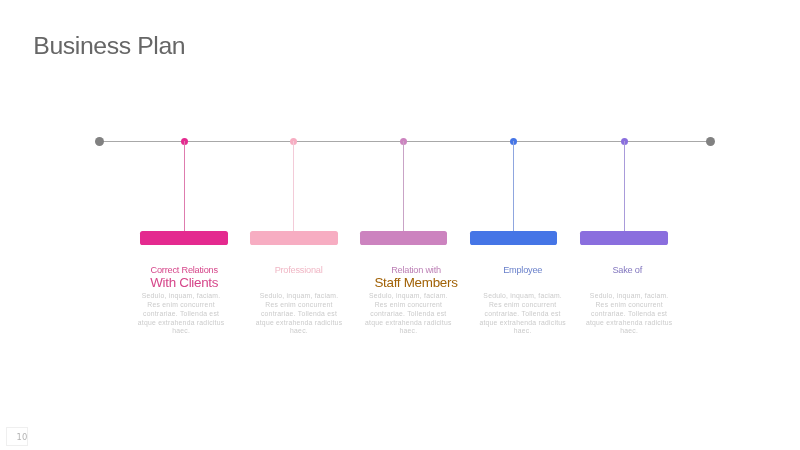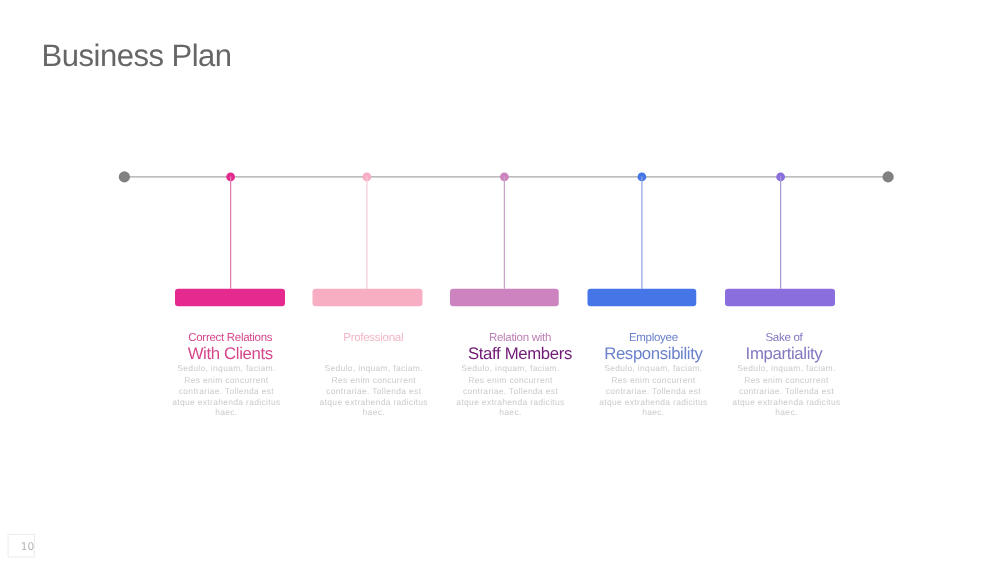--- a/index.html
+++ b/index.html
@@ -171,45 +171,43 @@
       <div class="body" style="left: 244px;">
         <div class="bline">Sedulo, inquam, faciam.</div>
         <div class="bline">Res enim concurrent</div>
         <div class="bline">contrariae. Tollenda est</div>
         <div class="bline">atque extrahenda radicitus</div>
         <div class="bline">haec.</div>
       </div>
       <div class="bar" style="left: 359.9px; background: rgb(204, 131, 191);"></div>
       <div class="col" style="left: 356px;">
         <div class="sub" style="color: rgb(188, 127, 181);">Relation with</div>
-        <div class="head" style="color: #701a75;">Staff Members</div>
+        <div class="head" style="color: #a16207;">Staff Members</div>
       </div>
       <div class="body" style="left: 353.4px;">
         <div class="bline">Sedulo, inquam, faciam.</div>
         <div class="bline">Res enim concurrent</div>
         <div class="bline">contrariae. Tollenda est</div>
         <div class="bline">atque extrahenda radicitus</div>
         <div class="bline">haec.</div>
       </div>
       <div class="bar" style="left: 469.8px; background: rgb(69, 117, 230);"></div>
       <div class="col" style="left: 462.7px;">
         <div class="sub" style="color: rgb(106, 129, 203);">Employee</div>
-        <div class="head" style="color: rgb(106, 129, 203);">Responsibility</div>
       </div>
       <div class="body" style="left: 467.7px;">
         <div class="bline">Sedulo, inquam, faciam.</div>
         <div class="bline">Res enim concurrent</div>
         <div class="bline">contrariae. Tollenda est</div>
         <div class="bline">atque extrahenda radicitus</div>
         <div class="bline">haec.</div>
       </div>
       <div class="bar" style="left: 580.3px; background: rgb(138, 110, 222);"></div>
       <div class="col" style="left: 567.2px;">
         <div class="sub" style="color: rgb(131, 119, 191);">Sake of</div>
-        <div class="head" style="color: rgb(131, 119, 191);">Impartiality</div>
       </div>
       <div class="body" style="left: 574.2px;">
         <div class="bline">Sedulo, inquam, faciam.</div>
         <div class="bline">Res enim concurrent</div>
         <div class="bline">contrariae. Tollenda est</div>
         <div class="bline">atque extrahenda radicitus</div>
         <div class="bline">haec.</div>
       </div>
     </div>
 

